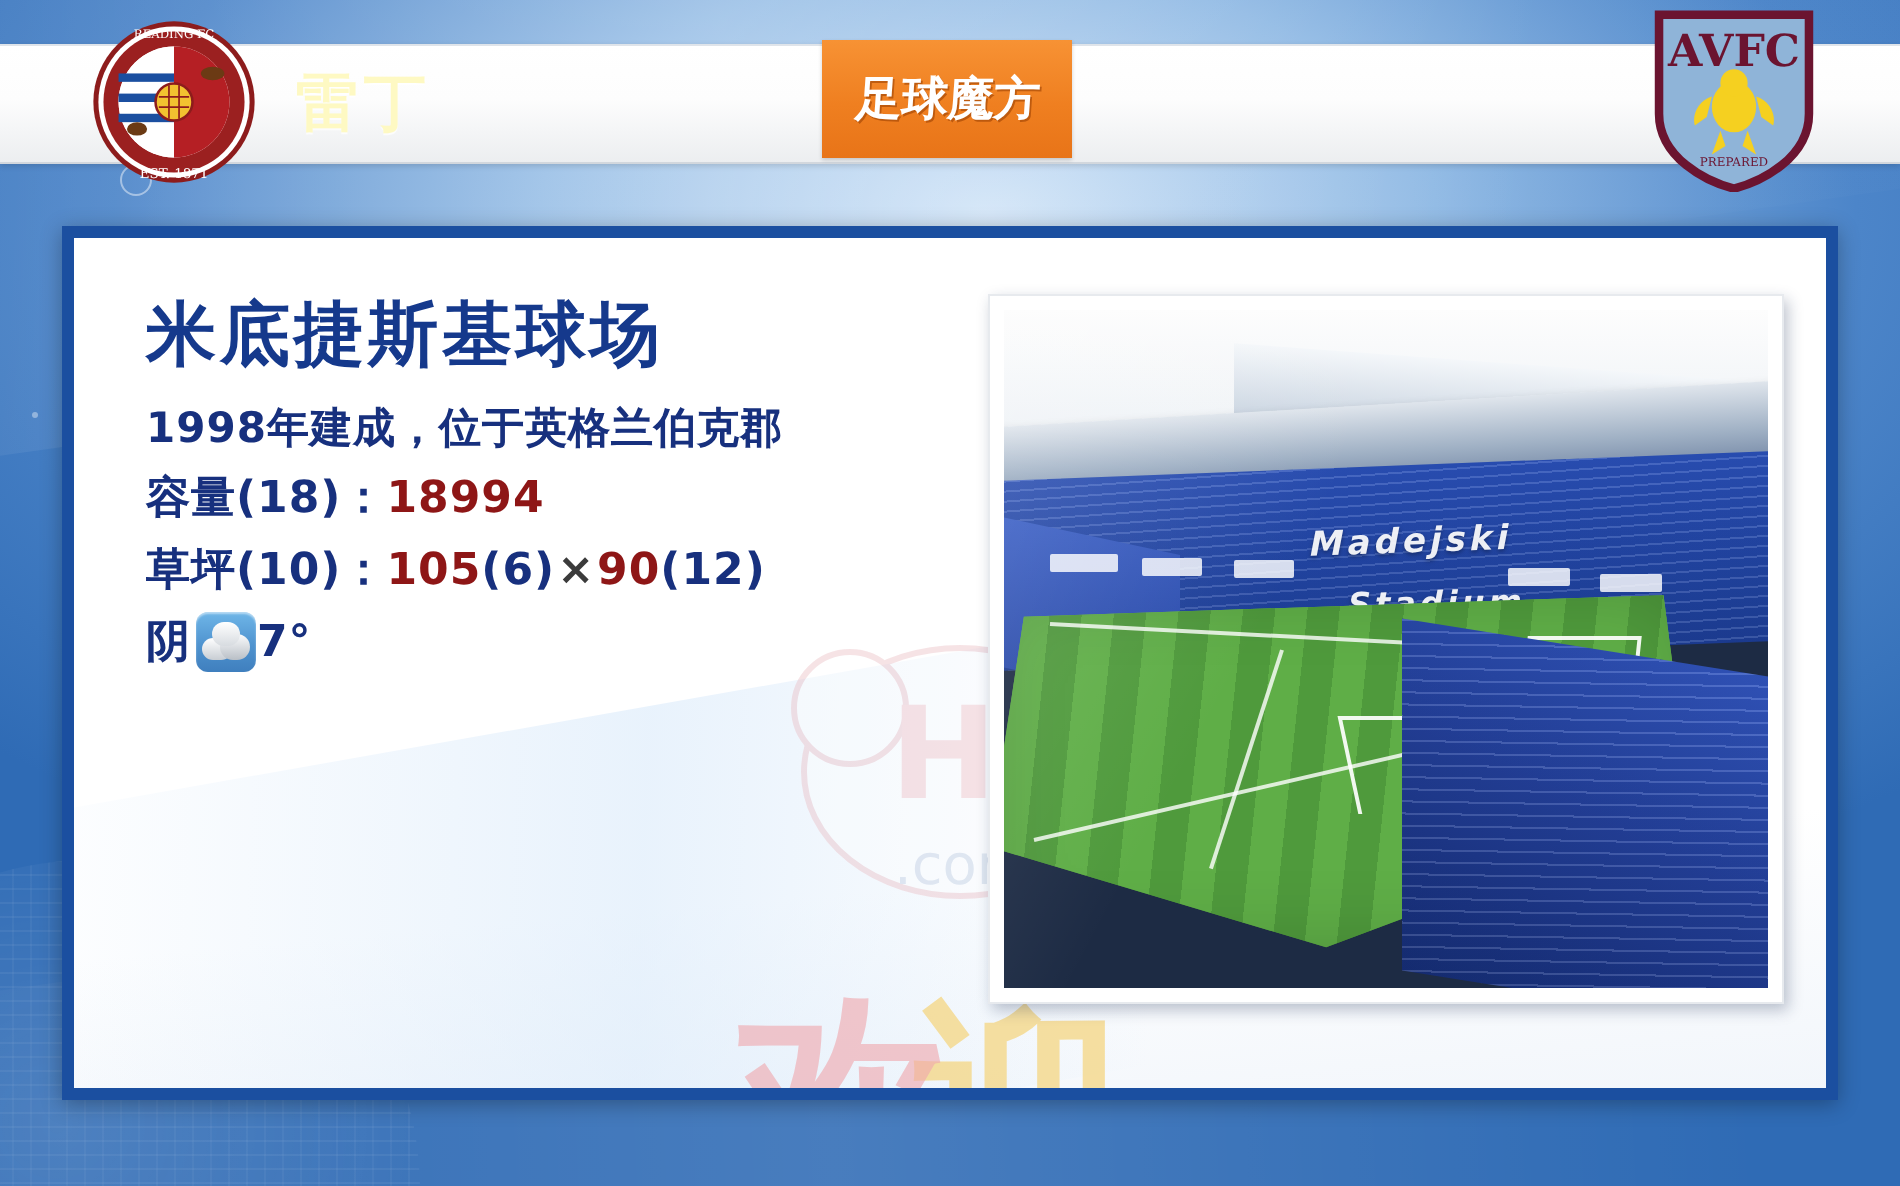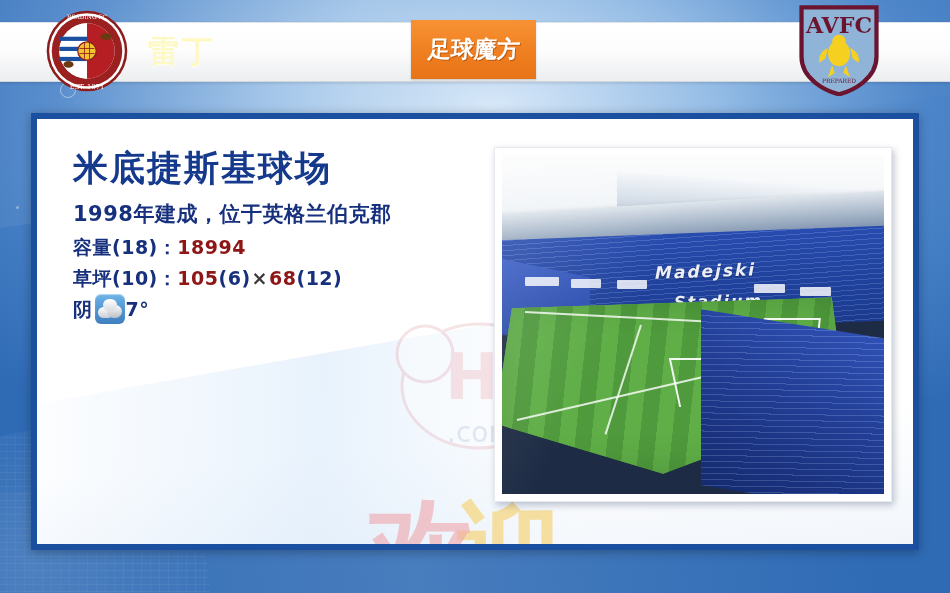--- a/index.html
+++ b/index.html
@@ -62,21 +62,21 @@
     box-shadow:0 1px 2px rgba(0,0,0,.18);
   }
   .site-logo span{
     font-size:23px;font-weight:bold;color:#ffffff;letter-spacing:0px;
     text-shadow:1px 1px 0 rgba(150,60,0,.55);transform:skewX(-4deg);
   }
 
   
   .crest{position:absolute;}
   .crest-home{left:45px;top:9px;width:84px;height:84px;}
-  .crest-away{left:796px;top:4px;width:86px;height:92px;}
+  .crest-away{left:824px;top:4px;width:86px;height:92px;}
 
   
   .panel{
     position:absolute;left:31px;top:113px;width:888px;height:437px;
     background:linear-gradient(175deg,#ffffff 0%,#ffffff 72%,#f2f6fb 100%);
     border:6px solid #1b4fa0;
     box-shadow:0 2px 10px rgba(0,0,0,.30);
     box-sizing:border-box;overflow:hidden;
   }
   .panel-sheen{
@@ -105,21 +105,21 @@
   .stadium-title{
     font-size:35px;font-weight:bold;color:#15398c;letter-spacing:2px;
     line-height:1.18;margin:0 0 10px 0;
     text-shadow:0 1px 0 rgba(255,255,255,.9);
   }
   .desc{
     font-size:21px;font-weight:bold;color:#17307e;line-height:1.48;
     letter-spacing:.5px;margin:0 0 2px 0;width:420px;
   }
   .row{
-    font-size:19px;font-weight:bold;color:#17307e;line-height:1.62;
+    font-size:22px;font-weight:bold;color:#17307e;line-height:1.62;
     letter-spacing:.5px;white-space:nowrap;display:flex;align-items:center;
   }
   .red{color:#8e1616;}
   .times{color:#3b3b3b;font-weight:bold;padding:0 1px;}
 
   
   .wicon{
     display:inline-block;width:30px;height:30px;margin:0 1px 0 2px;
     border-radius:6px;position:relative;vertical-align:-7px;
     background:linear-gradient(180deg,#6fb6e8 0%,#4f93cf 55%,#3f7fbe 100%);
@@ -281,21 +281,21 @@
       <div class="row">
         <span>容量(18)：</span>
         <span class="red">18994</span>
       </div>
 
       <div class="row">
         <span>草坪(10)：</span>
         <span class="red">105</span>
         <span>(6)</span>
         <span class="times">×</span>
-        <span class="red">68</span>
+        <span class="red">90</span>
         <span>(12)</span>
       </div>
 
 
       <div class="row">
         <span>阴</span>
         <span class="wicon">
           <i class="c1"></i>
             <i class="c2"></i>
             <i class="c3"></i>

